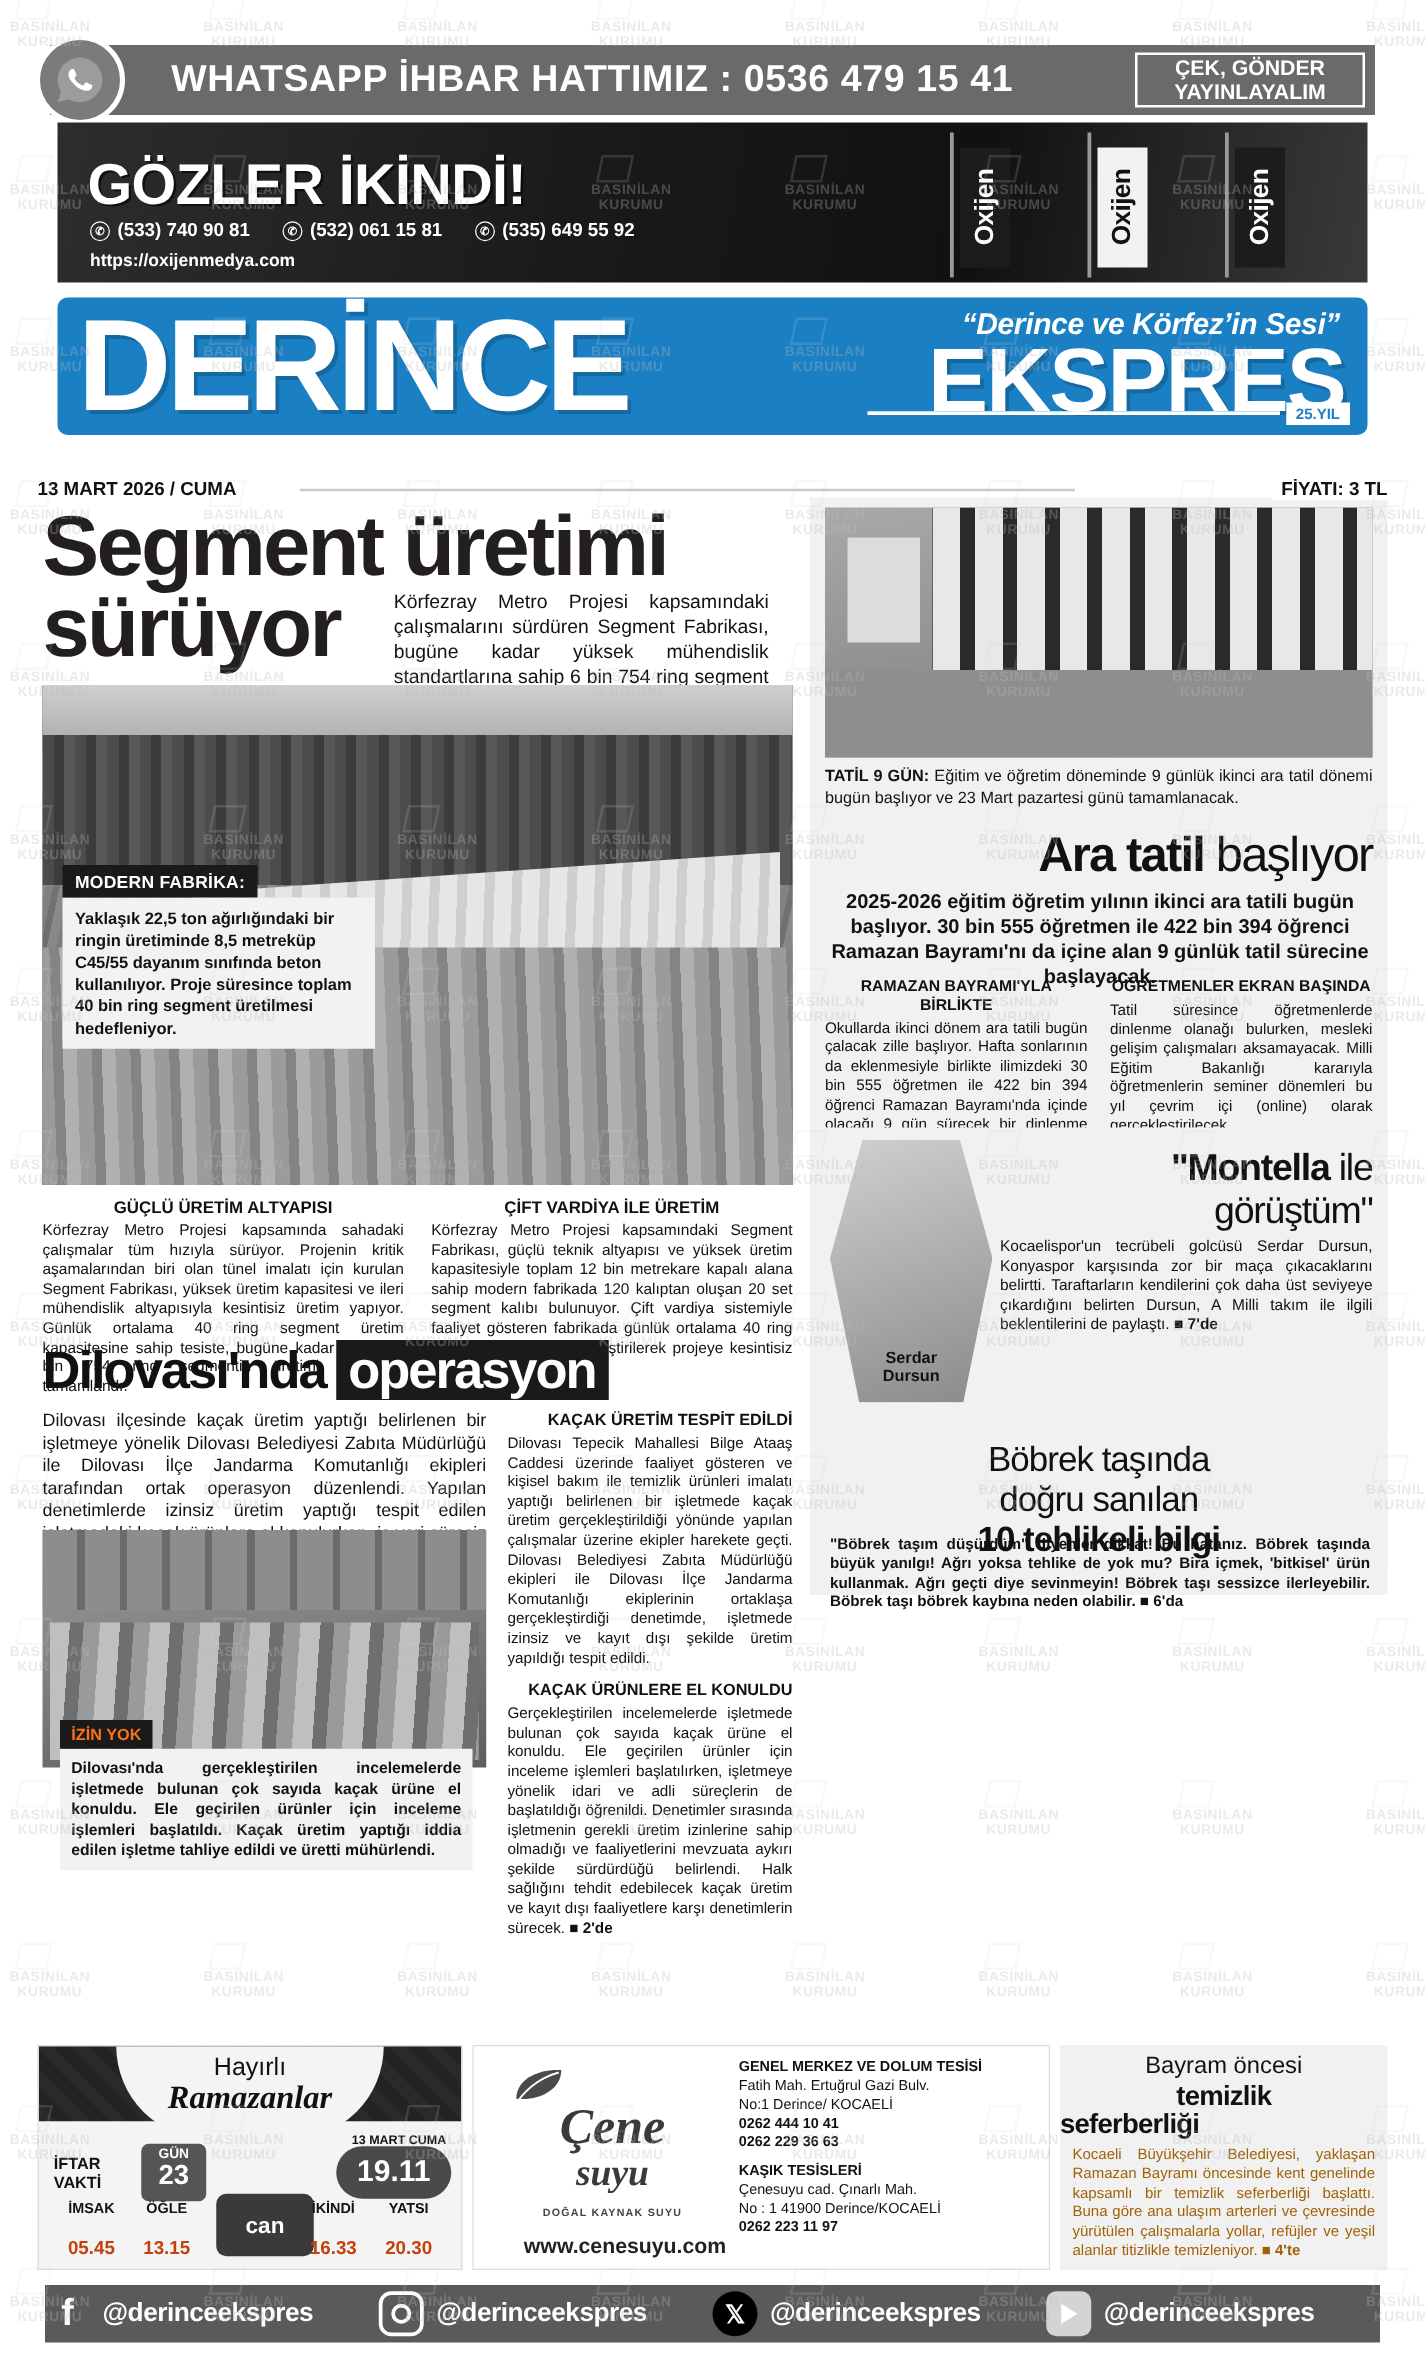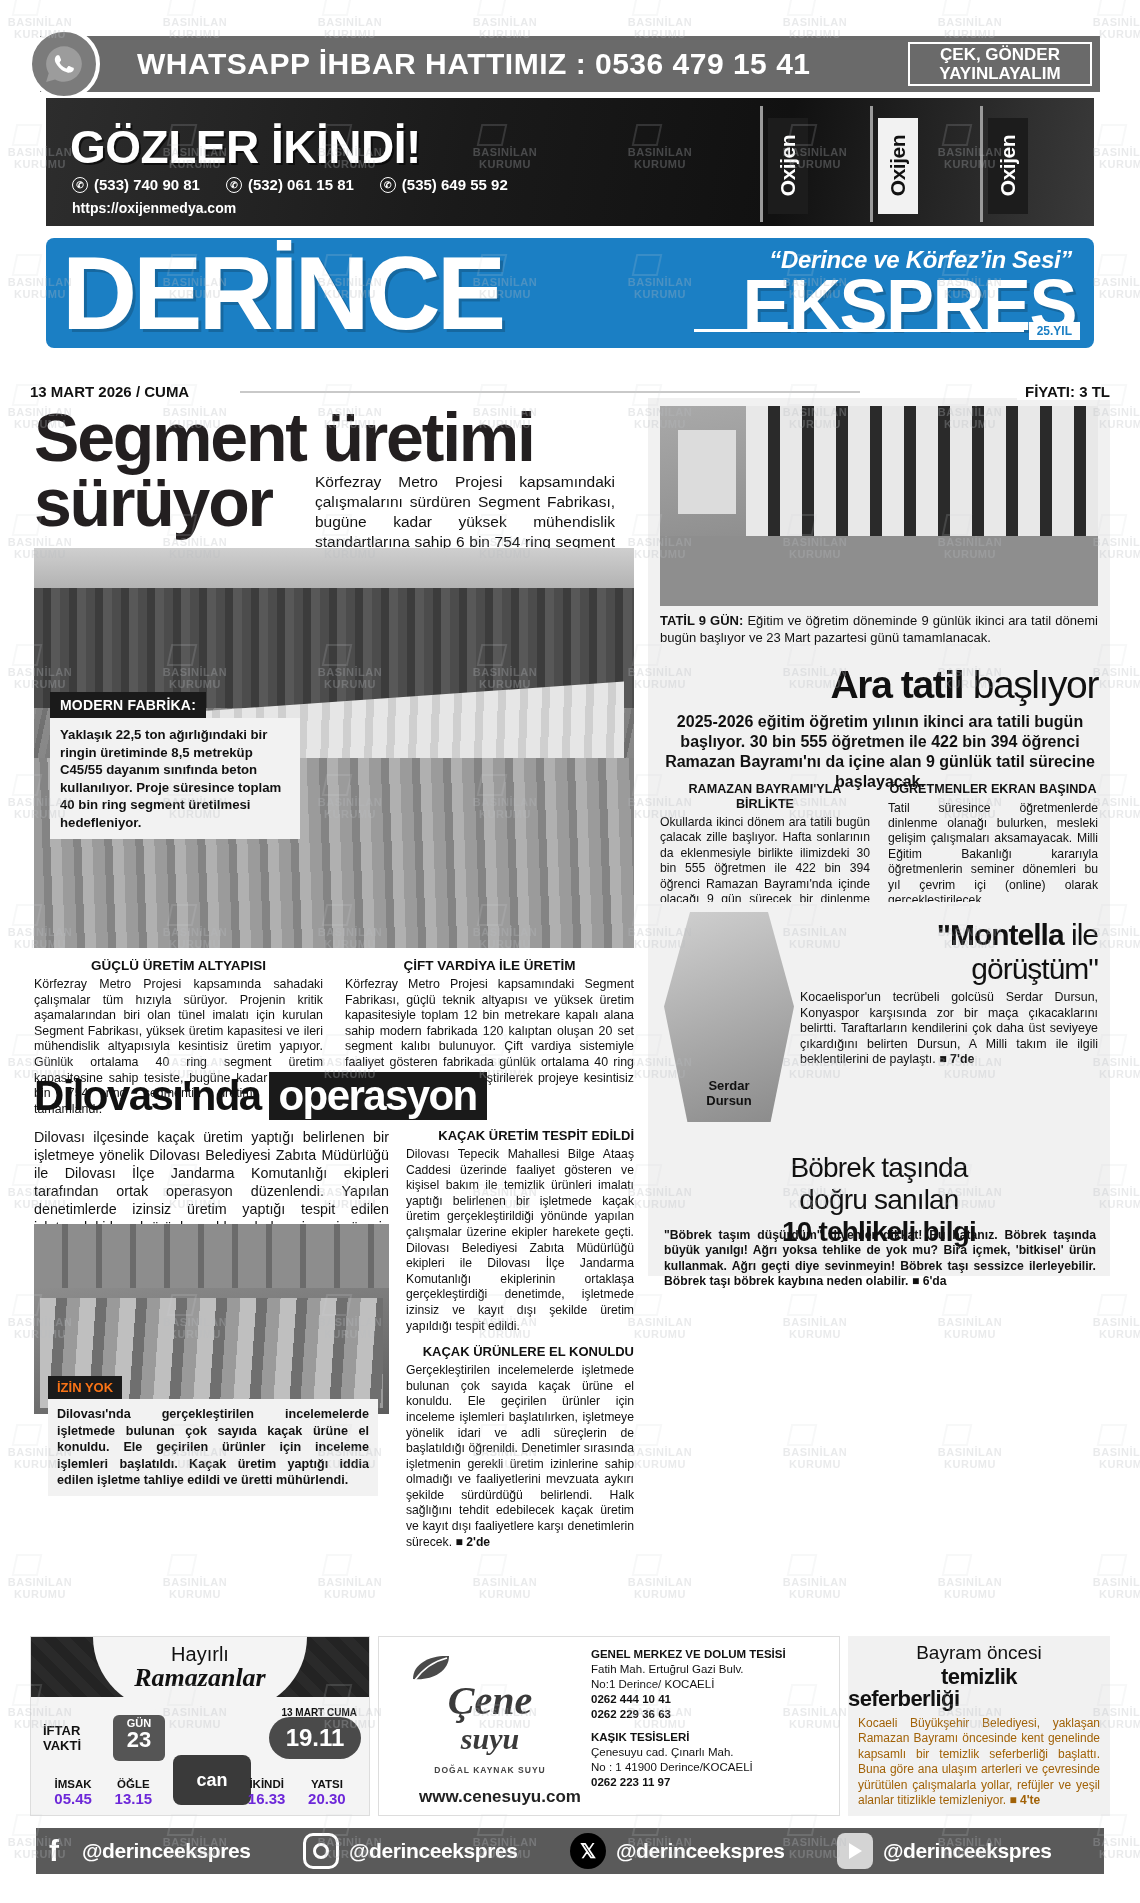--- a/index.html
+++ b/index.html
@@ -335,21 +335,21 @@
   .ram-logo {
     position:absolute; left: 142px; top: 118px; width: 78px; height: 50px;
     background:#3a3a3a; color:#fff; border-radius: 8px;
     display:flex;align-items:center;justify-content:center;font-size:18px;font-weight:800;
   }
   .ram-grid {
     position:absolute; left: 0; right: 0; bottom: 8px; display:flex; justify-content:space-between; padding: 0 12px;
   }
   .ram-grid .cell { text-align:center; width: 66px; }
   .ram-grid .cell .k { font-size: 11.5px; font-weight: 800; color:#111; }
-  .ram-grid .cell .v { font-size: 15px; font-weight: 800; color:#6d28d9; }
+  .ram-grid .cell .v { font-size: 15px; font-weight: 800; color:#c2410c;margin-top:17px; }
 
   .ad-cene {
     position:absolute; left: 378px; top: 1636px; width: 462px; height: 180px;
     background: #fff; border: 1px solid #ddd;
   }
   .cene-leaf { position:absolute; left: 30px; top: 16px; width: 44px; height: 30px; }
   .cene-name {
     position:absolute; left: 16px; top: 46px; width: 190px; text-align:center;
     font-family:"Liberation Serif", serif; font-style: italic; font-weight: 700;
     font-size: 40px; color:#3a3a3a; line-height: 36px;

